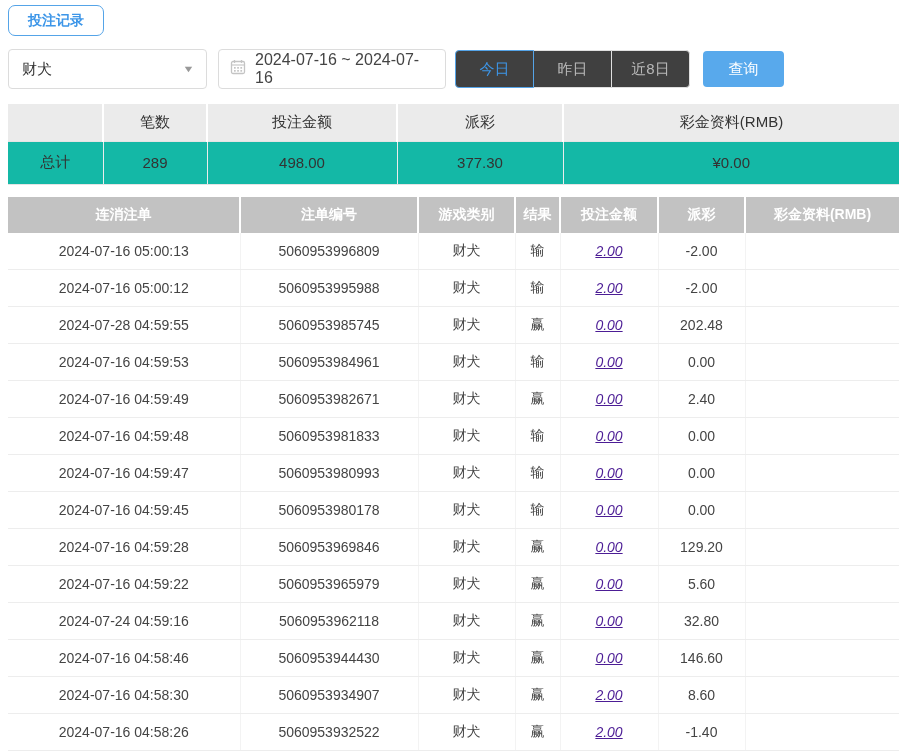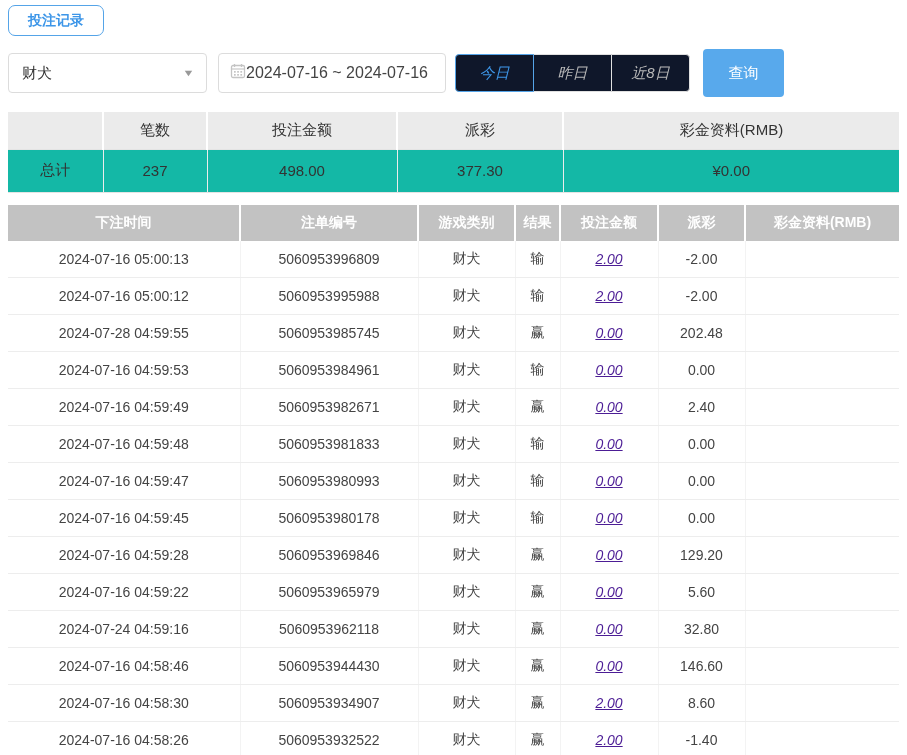--- a/index.html
+++ b/index.html
@@ -24,36 +24,35 @@
   
   .filter-row { display: flex; align-items: center; }
   .select-box {
     width: 199px; height: 40px; border: 1px solid #dcdcdc; border-radius: 4px;
     display: flex; align-items: center; justify-content: space-between;
     padding: 0 13px; font-size: 15px; color: #333; cursor: pointer; background: #fff;
   }
   .caret { color: #999; font-size: 9px; transform: scaleX(1.4); }
   .date-box {
     width: 228px; height: 40px; border: 1px solid #dcdcdc; border-radius: 4px;
-    display: flex; align-items: center; 
+    display: flex; align-items: center; gap: 9px;
     padding: 0 11px; margin-left: 11px;
     font-size: 16px; color: #444; cursor: pointer; background: #fff;
   }
   .btn-group { display: flex; margin-left: 9px; }
   .qbtn {
-    width: 79px; height: 38px; background: #0f172a; border: 1px solid #e0e0e0;
+    width: 79px; height: 38px; background: #404040; border: 1px solid #e0e0e0;
     font-size: 15px; color: #b8b8b8; cursor: pointer; font-family: inherit;
     margin-left: -1px;
-    font-style: italic;
   }
   .qbtn:first-child { border-radius: 4px 0 0 4px; margin-left: 0; }
   .qbtn:last-child { border-radius: 0 4px 4px 0; }
   .qbtn.active { border: 1px solid #55a4e8; color: #3d96e8; position: relative; z-index: 1; }
   .search-btn {
-    width: 81px; height: 48px; margin-left: 13px;
+    width: 81px; height: 36px; margin-left: 13px;
     background: #58a9ec; color: #fff; border: none; border-radius: 4px;
     font-size: 15px; cursor: pointer; font-family: inherit;
   }
 
   
   table { border-collapse: collapse; table-layout: fixed; width: 891px; }
   .summary { margin-top: 15px; font-size: 15px; }
   .summary th {
     background: #ebebeb; font-weight: normal; color: #333;
     height: 37px; text-align: center; border-right: 2px solid #fff;
@@ -139,41 +138,41 @@
           <th></th>
           <th>笔数</th>
           <th>投注金额</th>
           <th>派彩</th>
           <th>彩金资料(RMB)</th>
         </tr>
       </thead>
     <tbody>
         <tr>
           <td>总计</td>
-          <td>237</td>
+          <td>289</td>
           <td>498.00</td>
           <td>377.30</td>
           <td>¥0.00</td>
         </tr>
       </tbody>
   </table>
 
   <table class="records">
     <colgroup>
       <col style="width:232px">
         <col style="width:178px">
         <col style="width:97px">
       <col style="width:45px">
         <col style="width:98px">
         <col style="width:87px">
       <col style="width:154px">
     </colgroup>
     <thead>
         <tr>
-          <th>下注时间</th>
+          <th>连消注单</th>
           <th>注单编号</th>
           <th>游戏类别</th>
           <th>结果</th>
           <th>投注金额</th>
           <th>派彩</th>
           <th>彩金资料(RMB)</th>
         </tr>
       </thead>
     <tbody>
         <tr>

